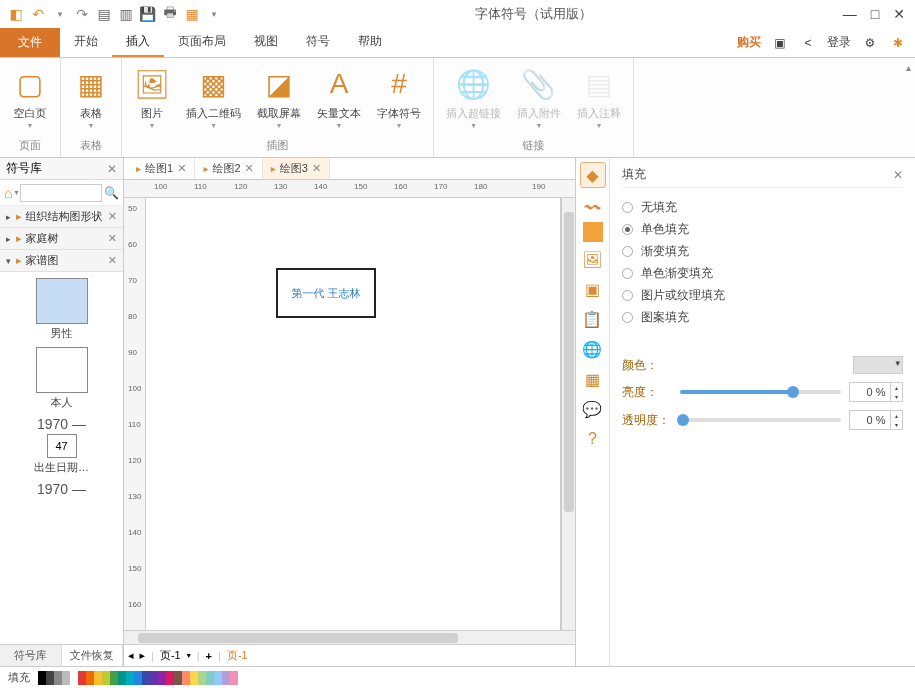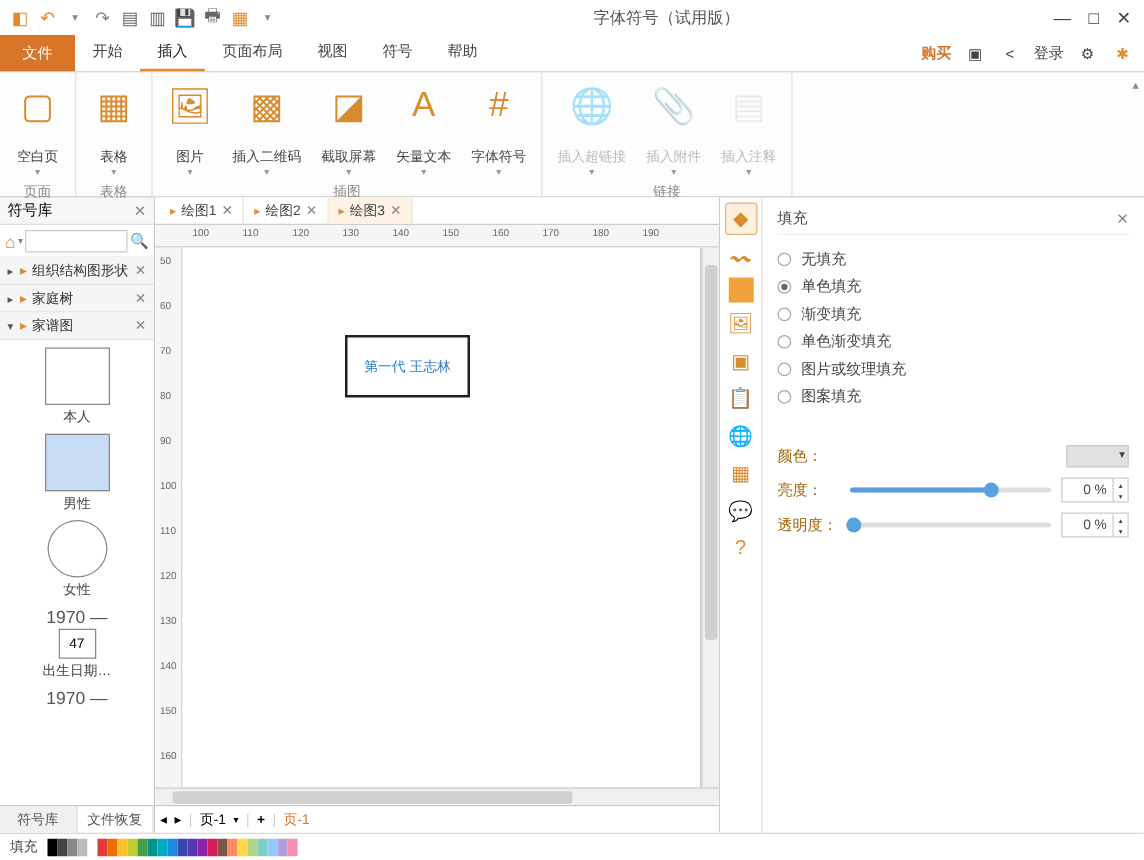--- a/index.html
+++ b/index.html
@@ -21,21 +21,21 @@
 .menu-right { margin-left: auto; display: flex; align-items: center; gap: 10px; padding-right: 8px; }
 .buy { color: #d97528; font-weight: bold; }
 .mr-icon { width: 18px; height: 18px; display: inline-flex; align-items: center; justify-content: center; color: #444; }
 
 
 .ribbon { height: 100px; background: #fdfdfd; border-bottom: 1px solid #ccc; display: flex; position: relative; }
 .rgroup { display: flex; flex-direction: column; align-items: center; padding: 4px 6px 2px; border-right: 1px solid #e0e0e0; }
 .rgroup-items { display: flex; gap: 4px; flex: 1; }
 .ritem { display: flex; flex-direction: column; align-items: center; justify-content: flex-start; padding: 4px 6px; cursor: pointer; min-width: 48px; }
 .ritem-icon { width: 36px; height: 36px; display: flex; align-items: center; justify-content: center; font-size: 28px; }
-.ritem-label { font-size: 11px; color: #444; margin-top: 16px; white-space: nowrap; }
+.ritem-label { font-size: 11px; color: #444; margin-top: 4px; white-space: nowrap; }
 .ritem.disabled .ritem-label { color: #bbb; }
 .ritem.disabled .ritem-icon { opacity: 0.35; }
 .rgroup-label { font-size: 11px; color: #888; text-align: center; padding-bottom: 2px; font-family: Liberation Serif, serif; }
 .ribbon-collapse { position: absolute; right: 4px; top: 4px; font-size: 10px; color: #888; }
 
 
 .body { display: flex; height: calc(100% - 158px - 22px); }
 .left-panel { width: 124px; border-right: 1px solid #ccc; display: flex; flex-direction: column; background: #fff; }
 .lp-header { height: 22px; display: flex; align-items: center; justify-content: space-between; padding: 0 6px; background: #f7f7f7; border-bottom: 1px solid #ddd; }
 .lp-search { height: 26px; display: flex; align-items: center; padding: 2px 4px; gap: 2px; border-bottom: 1px solid #eee; }
@@ -251,30 +251,26 @@
         </div>
         <div class="lp-cat">
           <span class="arrow">▾</span>
           <span style="color:#d98b2f;margin-right:4px">▸</span>
           <span>家谱图</span>
           <span class="close">✕</span>
         </div>
       </div>
     <div class="lp-shapes" id="lp-shapes">
         <div class="shape-item">
+          <div class="shape-box blue"></div>
+          <div class="shape-label">男性</div>
+        </div>
+        <div class="shape-item">
           <div class="shape-box"></div>
           <div class="shape-label">本人</div>
-        </div>
-        <div class="shape-item">
-          <div class="shape-box blue"></div>
-          <div class="shape-label">男性</div>
-        </div>
-        <div class="shape-item">
-          <div class="shape-circle"></div>
-          <div class="shape-label">女性</div>
         </div>
         <div class="shape-item">
           <div class="shape-date">1970 —</div>
           <div class="date-box">47</div>
           <div class="shape-label">出生日期…</div>
         </div>
         <div class="shape-item">
           <div class="shape-date">1970 —</div>
         </div>
       </div>
@@ -305,21 +301,21 @@
     <div class="ruler-h" id="ruler-h">
         <span style="left: 30px;">100</span>
         <span style="left: 70px;">110</span>
         <span style="left: 110px;">120</span>
         <span style="left: 150px;">130</span>
         <span style="left: 190px;">140</span>
         <span style="left: 230px;">150</span>
         <span style="left: 270px;">160</span>
         <span style="left: 310px;">170</span>
         <span style="left: 350px;">180</span>
-        <span style="left: 390px;">190</span>
+        <span style="left: 408px;">190</span>
       </div>
     <div class="canvas-row">
       <div class="ruler-v" id="ruler-v">
           <span style="top: 6px;">50</span>
           <span style="top: 42px;">60</span>
           <span style="top: 78px;">70</span>
           <span style="top: 114px;">80</span>
           <span style="top: 150px;">90</span>
           <span style="top: 186px;">100</span>
           <span style="top: 222px;">110</span>

